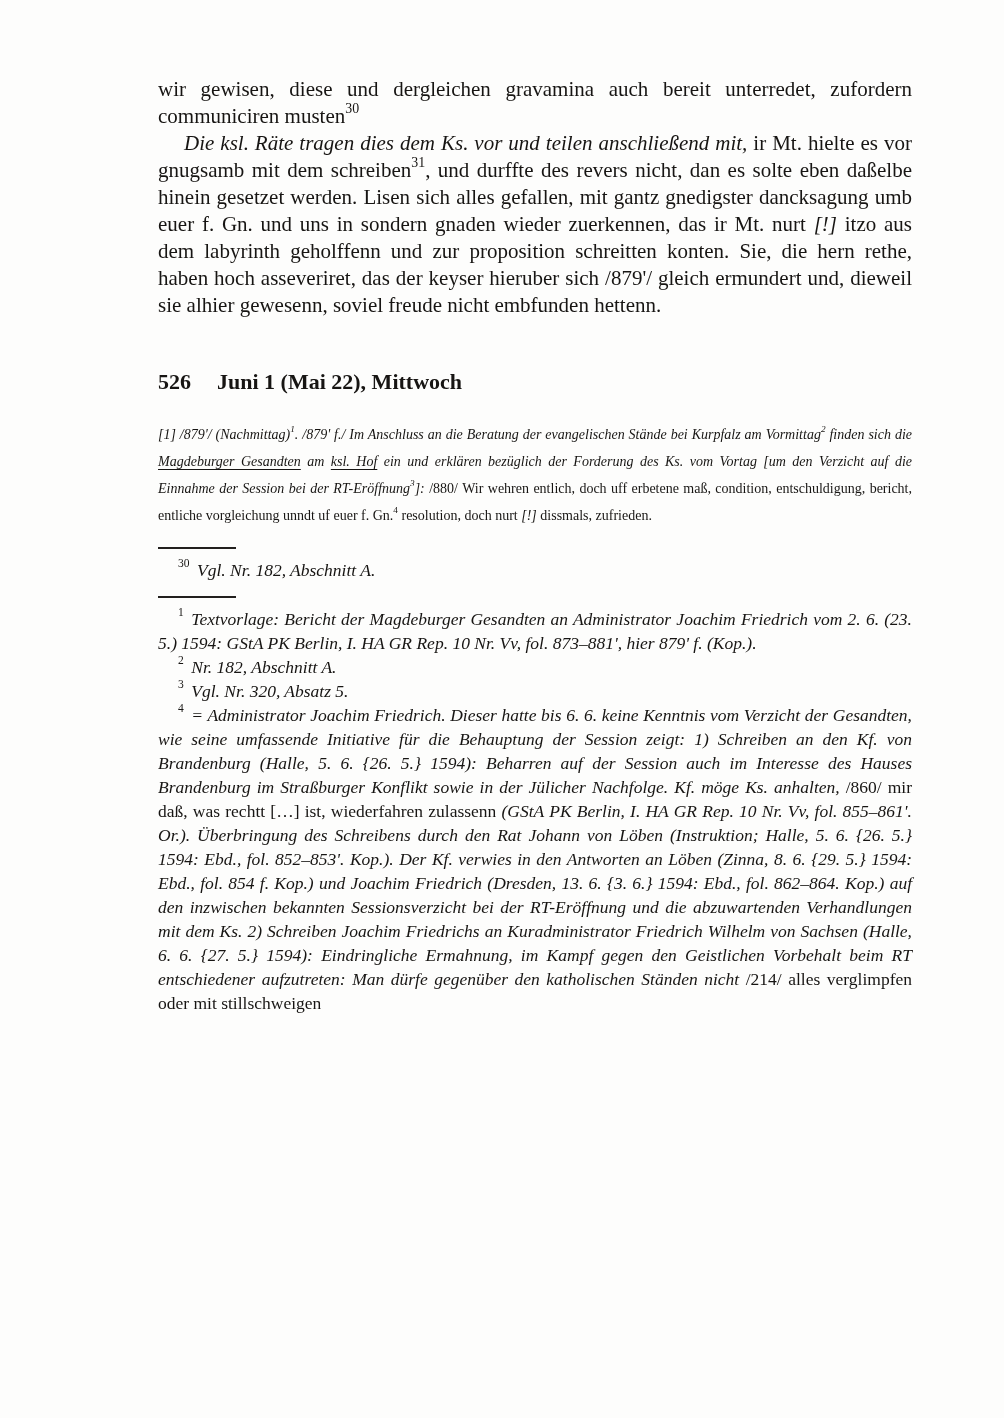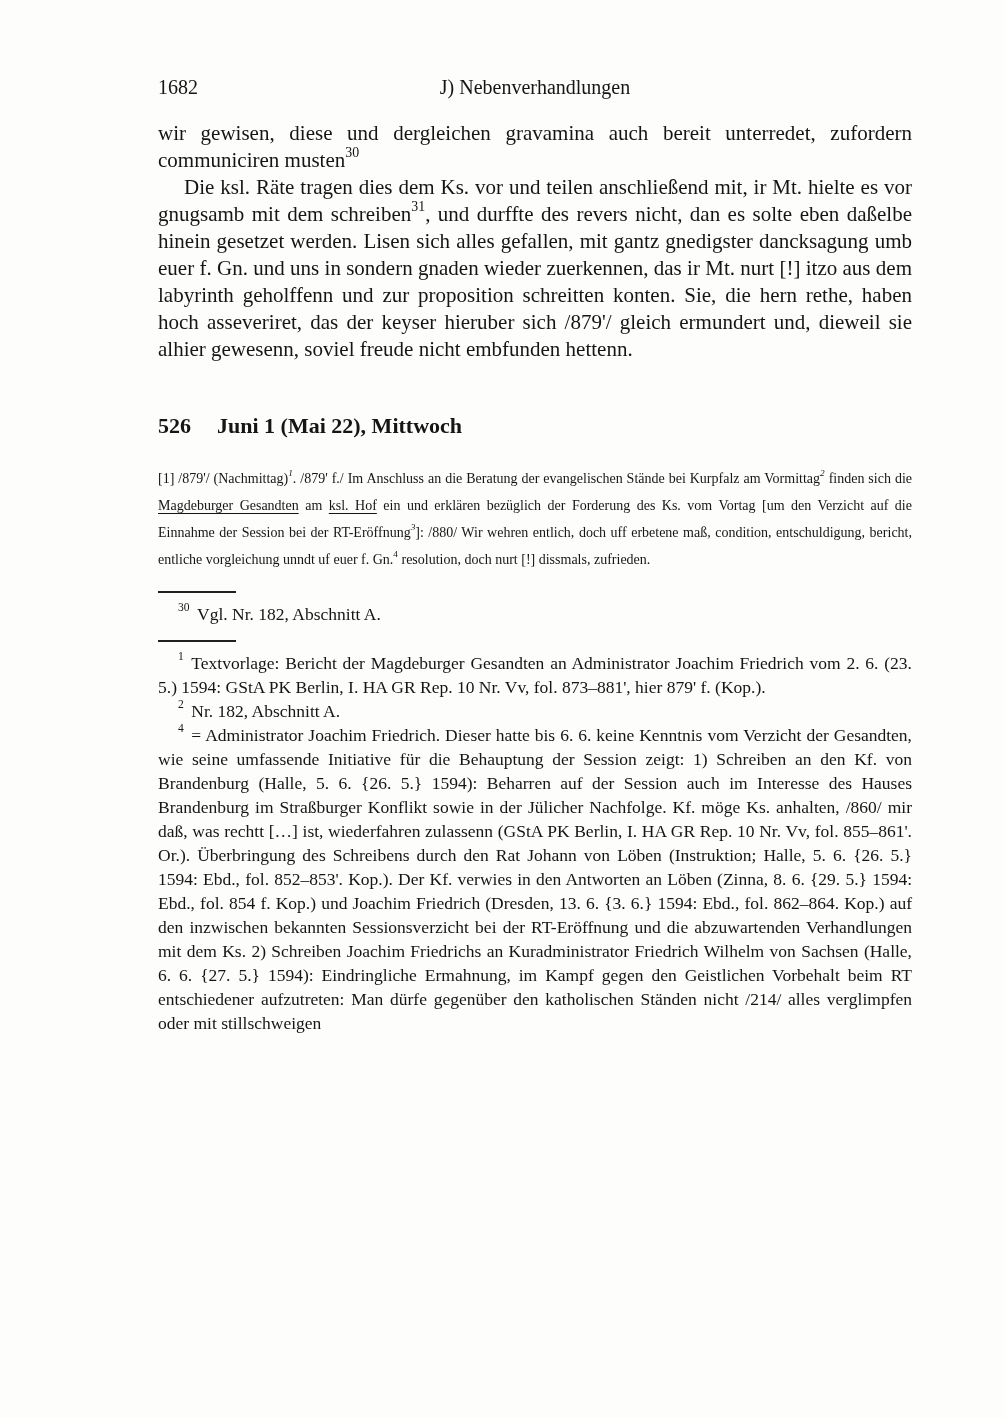--- a/index.html
+++ b/index.html
@@ -25,21 +25,21 @@
   .running-title { position: absolute; left: 0; right: 0; top: 0; text-align: center; }
 
   .body-text p.para {
     margin: 0;
     font-size: 21px;
     line-height: 27px;
     text-align: justify;
   }
   .body-text p.para.indent { text-indent: 26px; }
 
-  .i { }
+  .i { font-style: italic; }
   .u { text-decoration: underline; text-underline-offset: 3px; text-decoration-thickness: 1px; }
 
   sup.marker, sup.fn-num {
     font-size: 0.66em;
     line-height: 0;
     position: relative;
     top: -0.15em;
     vertical-align: super;
     font-style: normal;
   }
@@ -83,24 +83,20 @@
     text-align: justify;
     text-indent: 20px;
   }
   .footnotes sup.fn-num { margin-right: 0.65em; }
 </style>
 </head>
 <body>
 
 <div class="page">
 
-  <header class="running-head">
-    <span class="page-number">1682</span>
-    <span class="running-title">J) Nebenverhandlungen</span>
-  </header>
 
   <main class="text-column">
 
     <div class="body-text">
         <p class="para"><span>wir gewisen, diese und dergleichen gravamina auch bereit unterredet, zufordern communiciren musten</span><sup class="marker">30</sup></p>
         <p class="para indent"><span class="i">Die ksl. Räte tragen dies dem Ks. vor und teilen anschließend mit,</span><span> ir Mt. hielte es vor gnugsamb mit dem schreiben</span><sup class="marker">31</sup><span>, und durffte des revers nicht, dan es solte eben daßelbe hinein gesetzet werden. Lisen sich alles gefallen, mit gantz gnedigster dancksagung umb euer f. Gn. und uns in sondern gnaden wieder zuerkennen, das ir Mt. nurt </span><span class="i">[!]</span><span> itzo aus dem labyrinth geholffenn und zur proposition schreitten konten. Sie, die hern rethe, haben hoch asseveriret, das der keyser hieruber sich /879'/ gleich ermundert und, dieweil sie alhier gewesenn, soviel freude nicht embfunden hettenn.</span></p>
       </div>
 
     <div class="entry-heading">
       <span class="entry-number">526</span>
@@ -114,17 +110,18 @@
 
     <div class="footnotes">
         <p class="footnote"><sup class="fn-num">30</sup><span class="i">Vgl. Nr. 182, Abschnitt A.</span></p>
       </div>
 
     <div class="fn-rule second"></div>
 
     <div class="footnotes">
         <p class="footnote"><sup class="fn-num">1</sup><span class="i">Textvorlage: Bericht der Magdeburger Gesandten an Administrator Joachim Friedrich vom 2. 6. (23. 5.) 1594: GStA PK Berlin, I. HA GR Rep. 10 Nr. Vv, fol. 873–881', hier 879' f. (Kop.).</span></p>
         <p class="footnote"><sup class="fn-num">2</sup><span class="i">Nr. 182, Abschnitt A.</span></p>
+        <p class="footnote"><sup class="fn-num">3</sup><span class="i">Vgl. Nr. 320, Absatz 5.</span></p>
         <p class="footnote"><sup class="fn-num">4</sup><span class="i">= Administrator Joachim Friedrich. Dieser hatte bis 6. 6. keine Kenntnis vom Verzicht der Gesandten, wie seine umfassende Initiative für die Behauptung der Session zeigt: 1) Schreiben an den Kf. von Brandenburg (Halle, 5. 6. {26. 5.} 1594): Beharren auf der Session auch im Interesse des Hauses Brandenburg im Straßburger Konflikt sowie in der Jülicher Nachfolge. Kf. möge Ks. anhalten,</span><span> /860/ mir daß, was rechtt […] ist, wiederfahren zulassenn </span><span class="i">(GStA PK Berlin, I. HA GR Rep. 10 Nr. Vv, fol. 855–861'. Or.). Überbringung des Schreibens durch den Rat Johann von Löben (Instruktion; Halle, 5. 6. {26. 5.} 1594: Ebd., fol. 852–853'. Kop.). Der Kf. verwies in den Antworten an Löben (Zinna, 8. 6. {29. 5.} 1594: Ebd., fol. 854 f. Kop.) und Joachim Friedrich (Dresden, 13. 6. {3. 6.} 1594: Ebd., fol. 862–864. Kop.) auf den inzwischen bekannten Sessionsverzicht bei der RT-Eröffnung und die abzuwartenden Verhandlungen mit dem Ks. 2) Schreiben Joachim Friedrichs an Kuradministrator Friedrich Wilhelm von Sachsen (Halle, 6. 6. {27. 5.} 1594): Eindringliche Ermahnung, im Kampf gegen den Geistlichen Vorbehalt beim RT entschiedener aufzutreten: Man dürfe gegenüber den katholischen Ständen nicht</span><span> /214/ alles verglimpfen oder mit stillschweigen</span></p>
       </div>
 
   </main>
 </div>
 
 </body></html>

